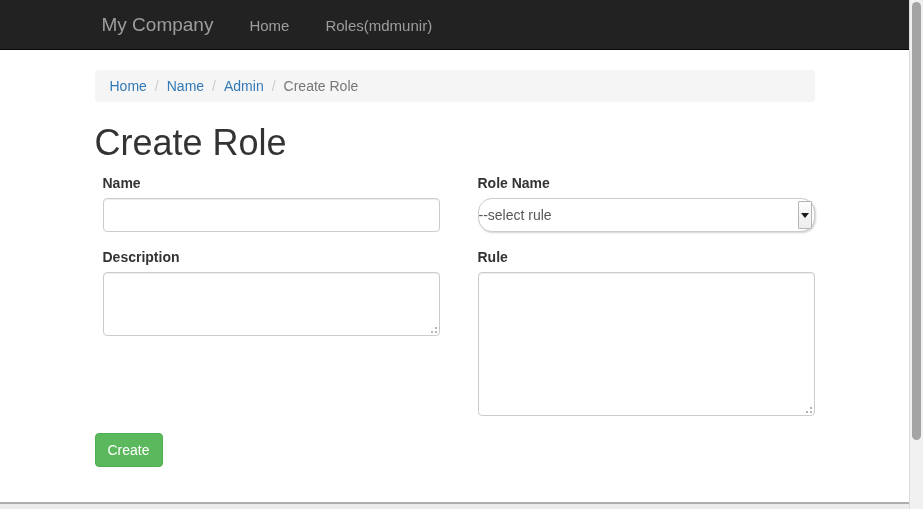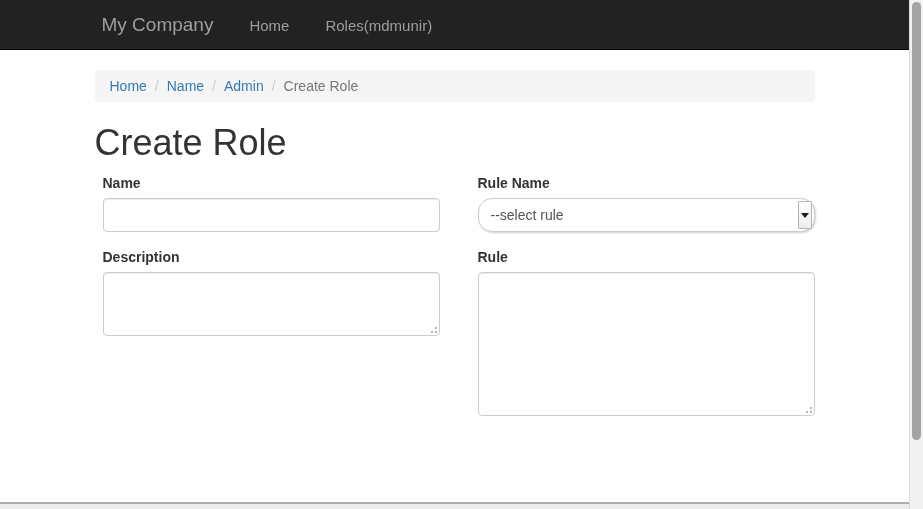--- a/index.html
+++ b/index.html
@@ -68,21 +68,21 @@
     background-size:4px 4px; background-position:100% 100%;
     clip-path:polygon(100% 0,100% 100%,0 100%);
     pointer-events:none;
   }
 
   
   .select-box {
     position:relative; height:34px; width:100%; background:#fff;
     border:1px solid #ccc; border-radius:14px;
     box-shadow:1px 1px 2px rgba(0,0,0,.18);
-    display:flex; align-items:center; padding:6px 12px; cursor:pointer;
+    display:flex; align-items:center; padding:6px 0; cursor:pointer;
   }
   .select-value { font-size:14px; color:#555; line-height:20px; }
   .select-arrow-strip {
     position:absolute; top:2px; right:2px; bottom:2px; width:14px;
     background:linear-gradient(#fdfdfd,#ededed);
     border:1px solid #b5b5b5; border-radius:1px;
     display:flex; align-items:center; justify-content:center;
   }
   .caret {
     width:0; height:0;
@@ -161,39 +161,40 @@
               <label class="control-label">Description</label>
               <div class="ta-wrap">
                 <textarea class="form-control ta-desc" style=""></textarea>
                 <span class="grip"></span>
               </div>
             </div>
           </div>
 
           <div class="form-col">
             <div class="form-group">
-              <label class="control-label">Rule Name</label>
+              <label class="control-label">Role Name</label>
               <div class="select-box">
                 <span class="select-value">--select rule</span>
                 <span class="select-arrow-strip">
                   <span class="caret"></span>
                 </span>
               </div>
             </div>
             <div class="form-group">
               <label class="control-label">Rule</label>
               <div class="ta-wrap">
                 <textarea class="form-control ta-data" style=""></textarea>
                 <span class="grip"></span>
               </div>
             </div>
           </div>
 
         </div>
 
+        <button type="submit" class="btn-success">Create</button>
       </form>
 
     </div>
   </div>
 
   <footer class="footer"></footer>
 
   <div class="scrollbar">
     <div class="scrollbar-thumb"></div>
   </div>

